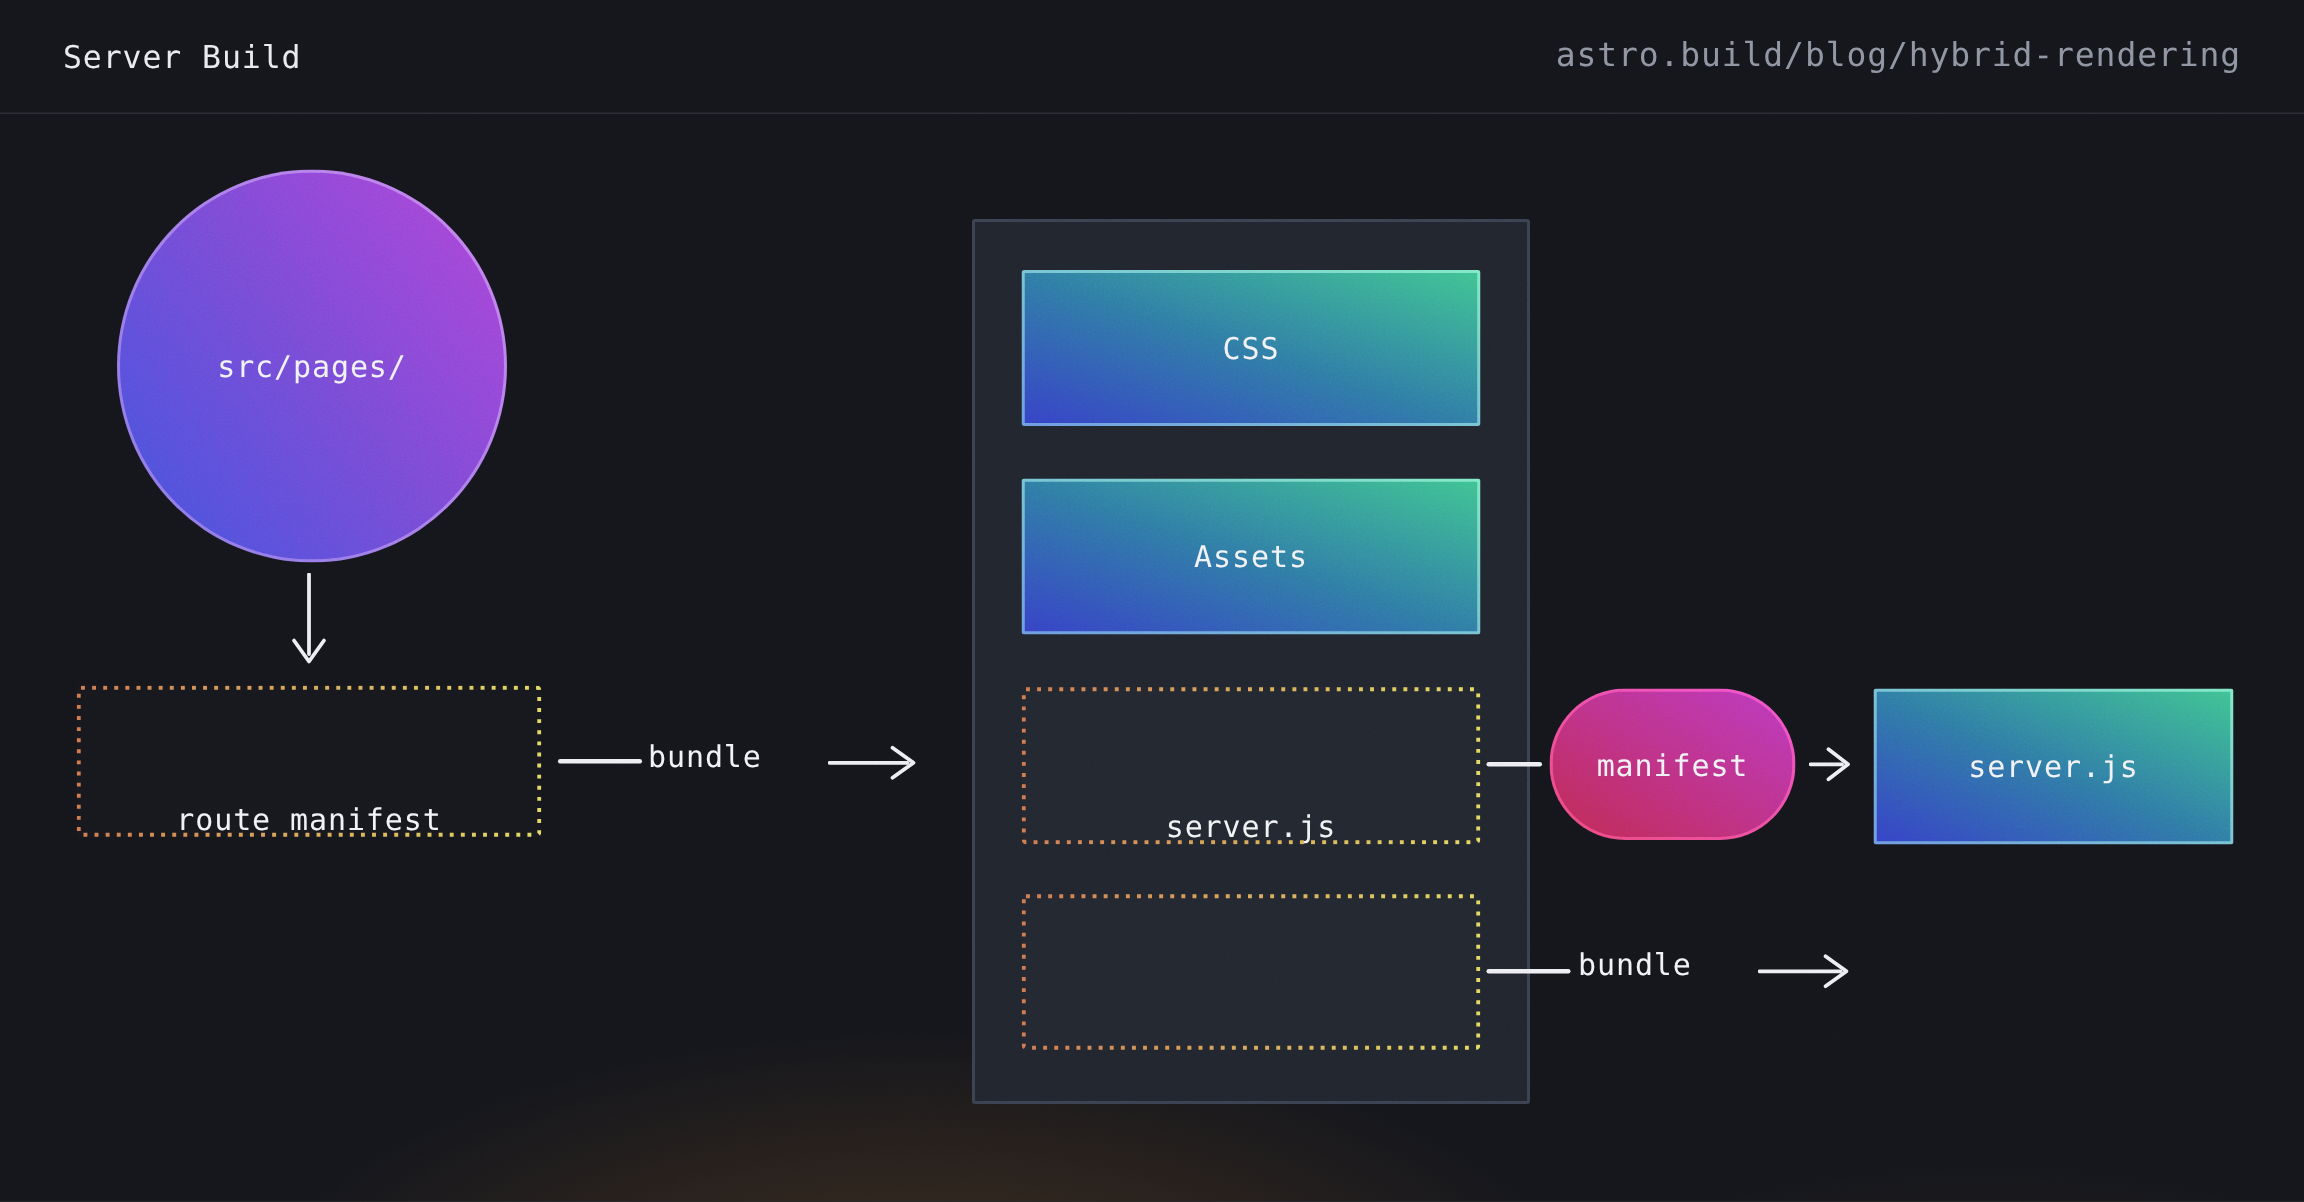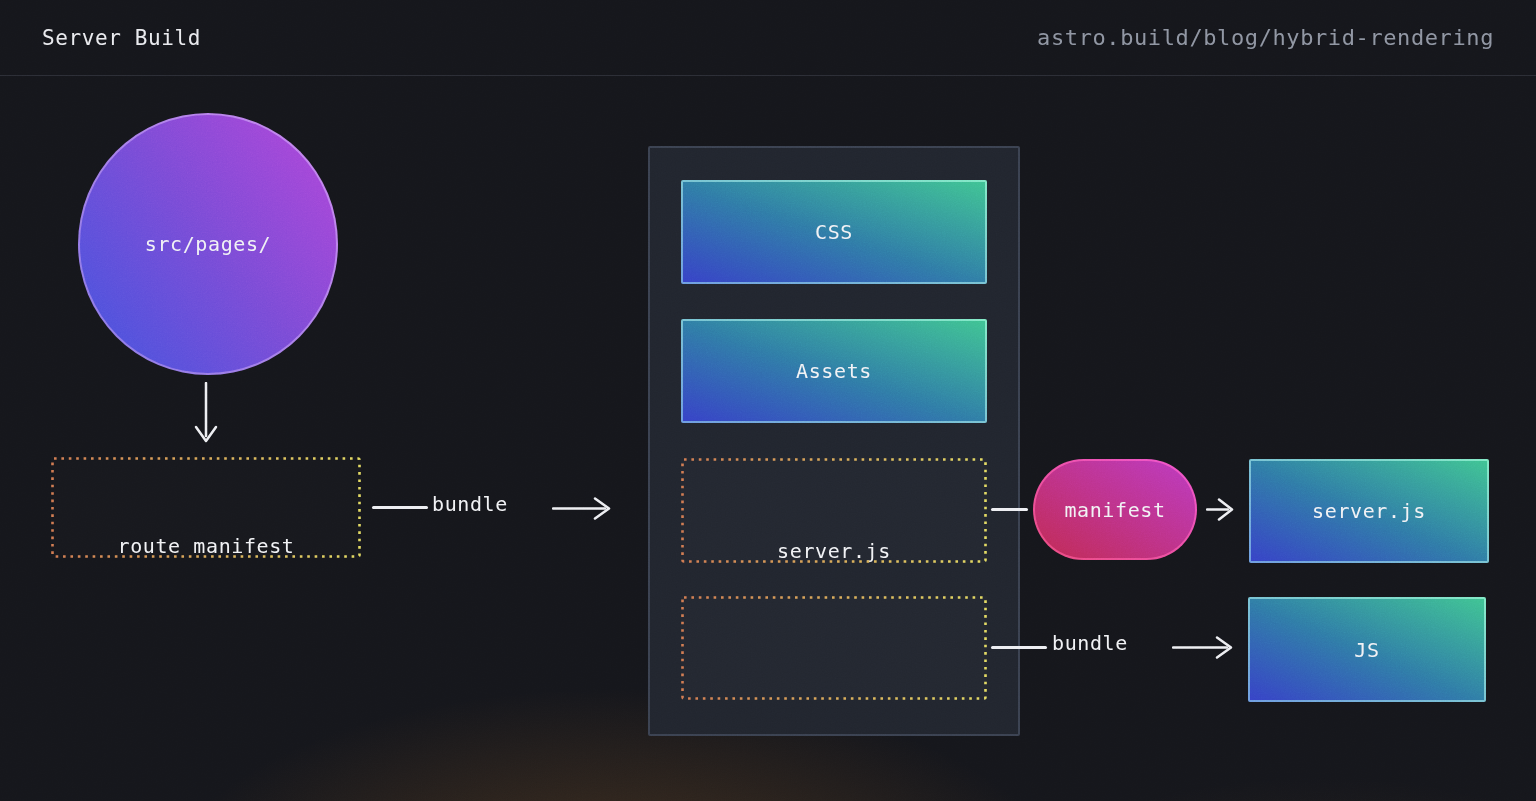--- a/index.html
+++ b/index.html
@@ -167,21 +167,18 @@
     <span class="lbl">server.js</span>
   </div>
 
   <div class="conn" style="left:991px; top:646px; width:56px;"></div>
   <span class="lbl flowlabel" style="left:1052px; top:631px; width:120px;">bundle</span>
   <svg class="arrow" style="left:1172px; top:634px;" width="70" height="27" viewBox="0 0 70 27">
     <path d="M1 13.5 H55"></path>
     <path d="M45 3.5 L59 13.5 L45 23.5"></path>
   </svg>
 
-  <div class="gbox" style="left:1248px; top:597px; width:238px; height:105px;">
-    <span class="lbl">JS</span>
-  </div>
 
   <svg class="grain" aria-hidden="true">
     <rect width="100%" height="100%" filter="url(#grainF)"></rect>
   </svg>
 
 </div>
 
 </body></html>

